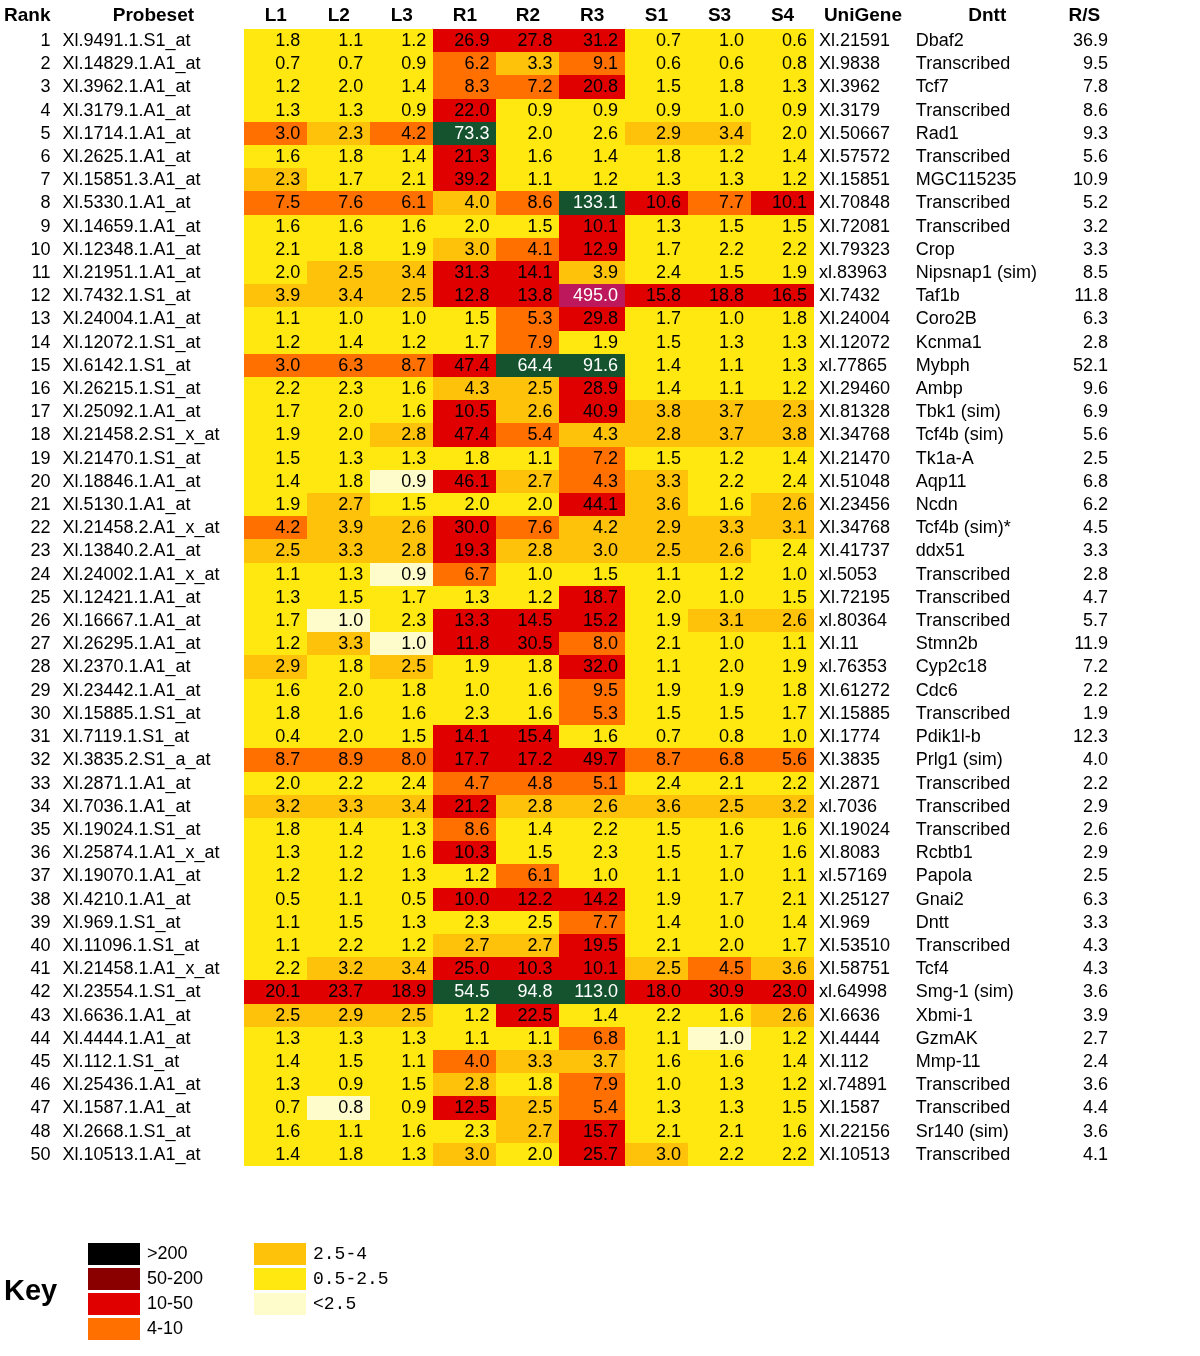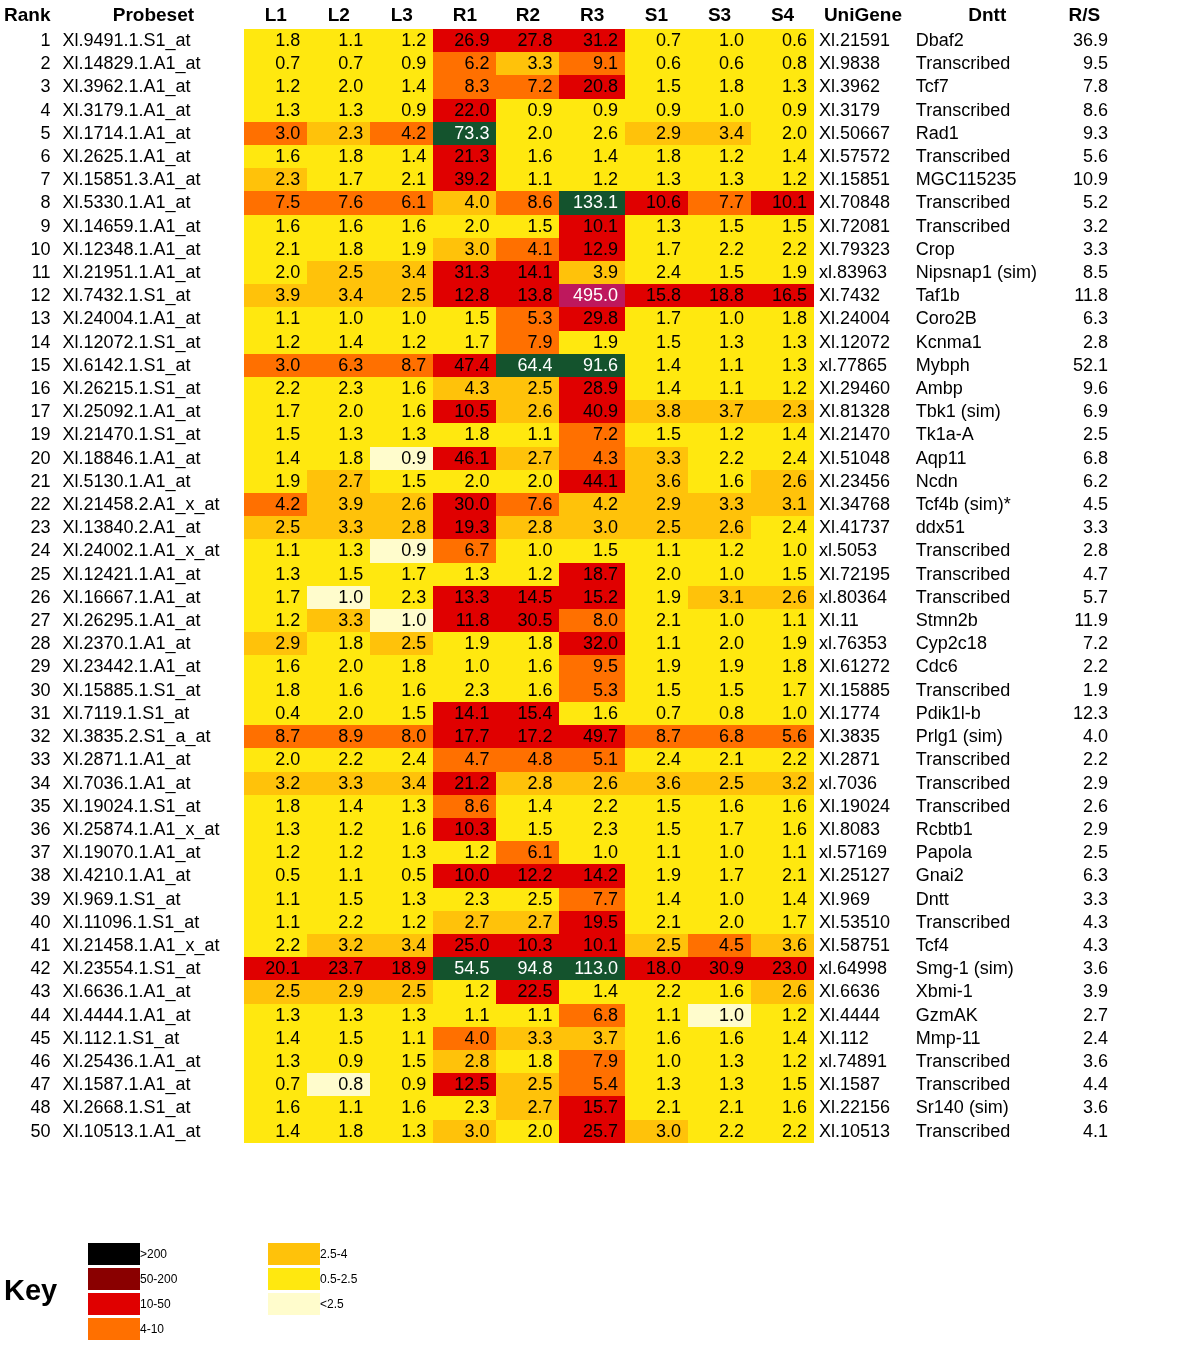--- a/index.html
+++ b/index.html
@@ -64,23 +64,23 @@
     width:420px;
     height:110px;
   }
   #key .kw{
     position:absolute;left:0;top:34px;
     font-size:29px;font-weight:bold;
   }
   #key .swatchcol{position:absolute;}
   #key .kitem{display:flex;align-items:center;height:23px;margin-bottom:2px;}
   #key .sw{width:52px;height:22px;display:inline-block;border:0;}
-  #key .klab{font-size:12px;white-space:nowrap;}
+  #key .klab{font-size:18px;margin-left:7px;white-space:nowrap;}
   .colA{left:84px;top:2px;}
-  .colB{left:264px;top:2px;}
+  .colB{left:250px;top:2px;font-family:Liberation Mono, monospace;}
 </style>
 </head>
 <body>
 
 <div id="sheet">
 
   <table class="hm">
     <thead>
       <tr>
         <th class="c-rank">Rank</th>
@@ -364,20 +364,36 @@
           <td class="c-val b6">1.6</td>
           <td class="c-val b3">10.5</td>
           <td class="c-val b5">2.6</td>
           <td class="c-val b3">40.9</td>
           <td class="c-val b5">3.8</td>
           <td class="c-val b5">3.7</td>
           <td class="c-val b5">2.3</td>
           <td class="c-uni">Xl.81328</td>
           <td class="c-gene">Tbk1 (sim)</td>
           <td class="c-rs">6.9</td>
+        </tr>
+        <tr>
+          <td class="c-rank">18</td>
+          <td class="c-probe">Xl.21458.2.S1_x_at</td>
+          <td class="c-val b6">1.9</td>
+          <td class="c-val b6">2.0</td>
+          <td class="c-val b5">2.8</td>
+          <td class="c-val b3">47.4</td>
+          <td class="c-val b4">5.4</td>
+          <td class="c-val b5">4.3</td>
+          <td class="c-val b5">2.8</td>
+          <td class="c-val b5">3.7</td>
+          <td class="c-val b5">3.8</td>
+          <td class="c-uni">Xl.34768</td>
+          <td class="c-gene">Tcf4b (sim)</td>
+          <td class="c-rs">5.6</td>
         </tr>
         <tr>
           <td class="c-rank">19</td>
           <td class="c-probe">Xl.21470.1.S1_at</td>
           <td class="c-val b6">1.5</td>
           <td class="c-val b6">1.3</td>
           <td class="c-val b6">1.3</td>
           <td class="c-val b6">1.8</td>
           <td class="c-val b6">1.1</td>
           <td class="c-val b4">7.2</td>

